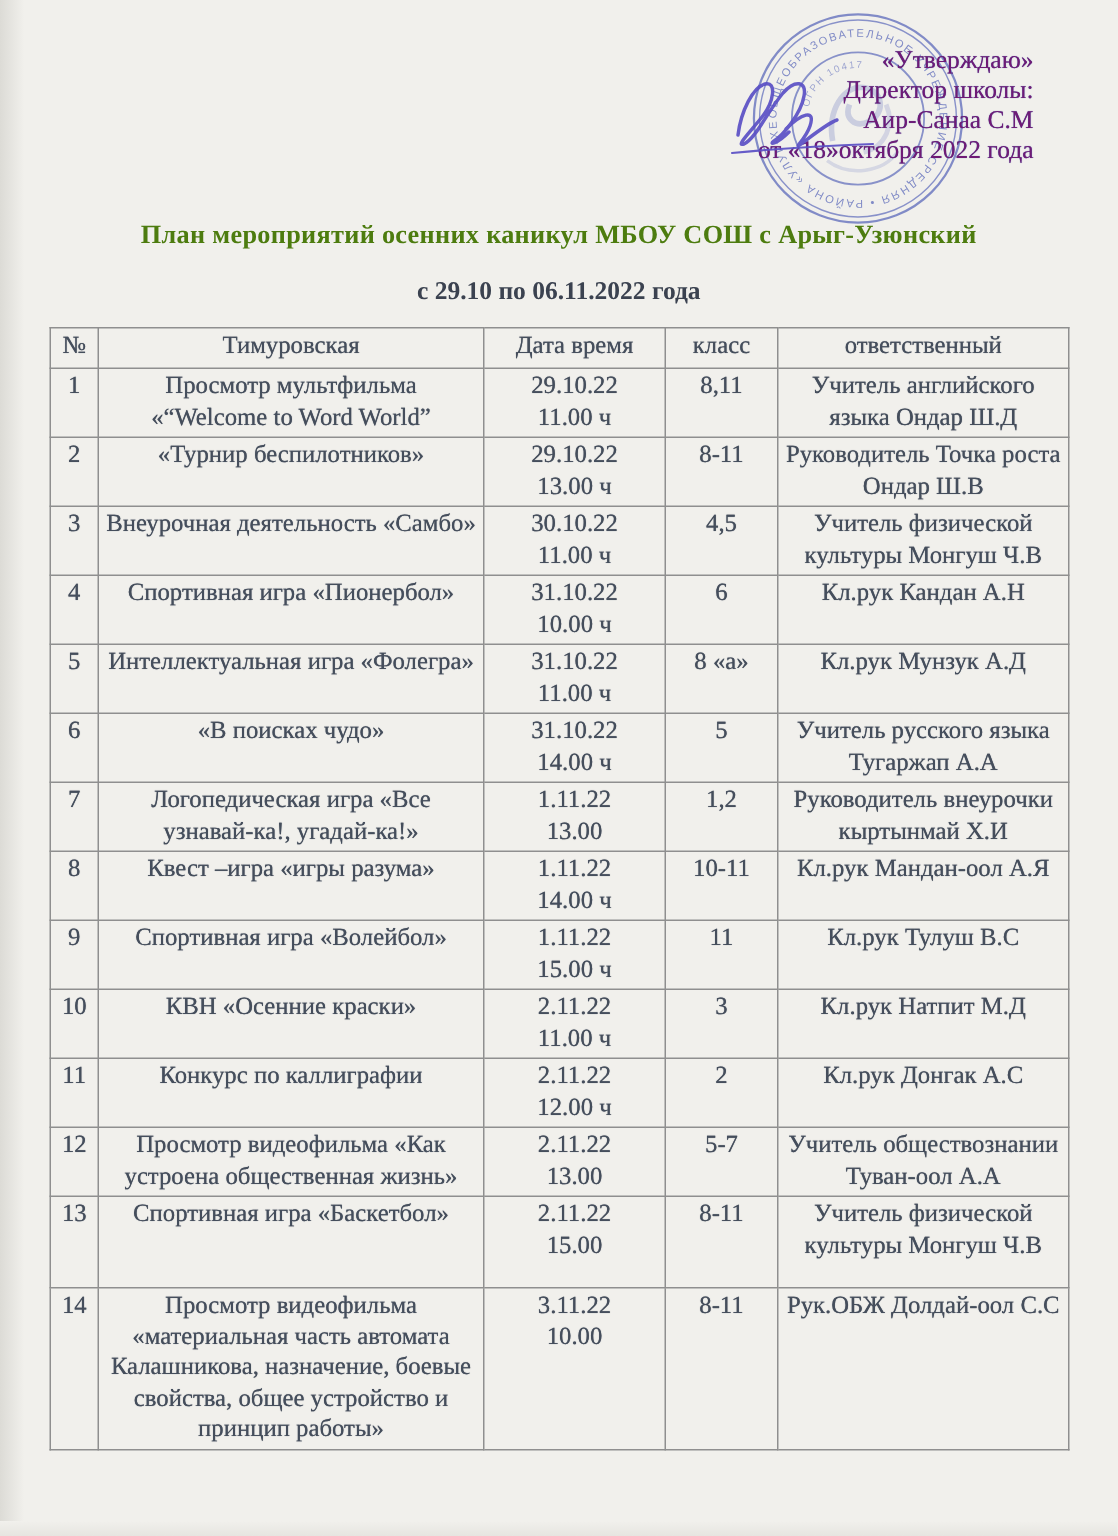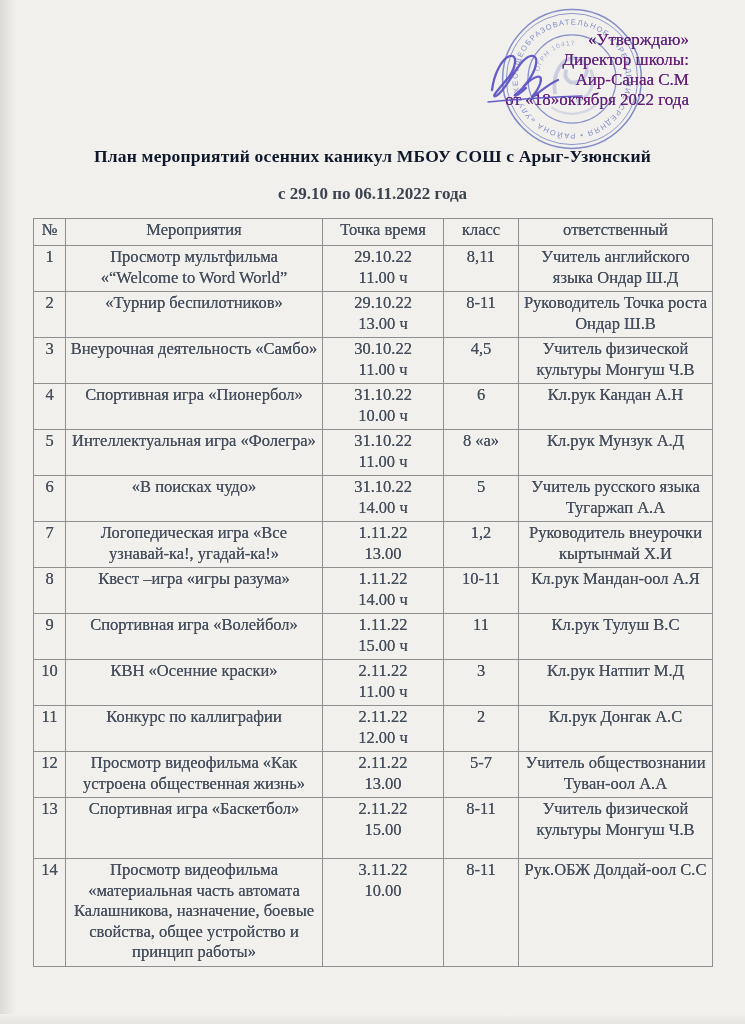--- a/index.html
+++ b/index.html
@@ -28,21 +28,21 @@
   .approval{
     position:absolute;top:30px;right:56px;z-index:2;
     text-align:right;
     color:#701a75;
     font-size:17px;line-height:20px;
     text-shadow:0 0 .5px #3c4a9e;
   }
   .approval div{white-space:nowrap;}
   .doc-title{
     position:absolute;top:146px;left:0;width:100%;z-index:2;
-    text-align:center;font-weight:bold;font-size:17.5px;color:#0f172a;
+    text-align:center;font-weight:bold;font-size:17.5px;color:#4d7c0f;
     letter-spacing:.2px;
   }
   .doc-subtitle{
     position:absolute;top:184px;left:0;width:100%;
     text-align:center;font-weight:bold;font-size:17px;color:#3b4250;font-family:Liberation Serif, serif;
   }
   table.events{
     position:absolute;left:33px;top:218px;width:679px;
     border-collapse:collapse;table-layout:fixed;
     font-size:16.5px;line-height:20.5px;color:#454e5c;
@@ -114,22 +114,22 @@
   <colgroup>
     <col class="c-num">
       <col class="c-event">
       <col class="c-date">
       <col class="c-grade">
       <col class="c-resp">
   </colgroup>
   <thead>
     <tr>
       <th>№</th>
-      <th>Мероприятия</th>
-      <th>Точка время</th>
+      <th>Тимуровская</th>
+      <th>Дата время</th>
       <th>класс</th>
       <th>ответственный</th>
     </tr>
   </thead>
   <tbody>
       <tr>
         <td>1</td>
         <td>Просмотр мультфильма «“Welcome to Word World”</td>
         <td>
           <div>29.10.22</div>

